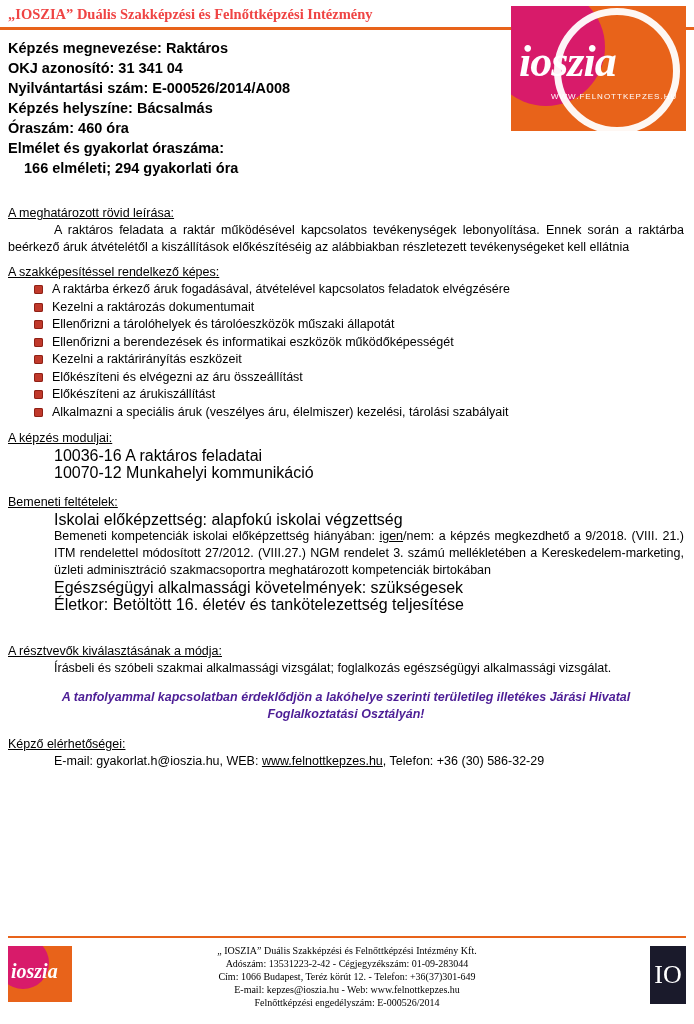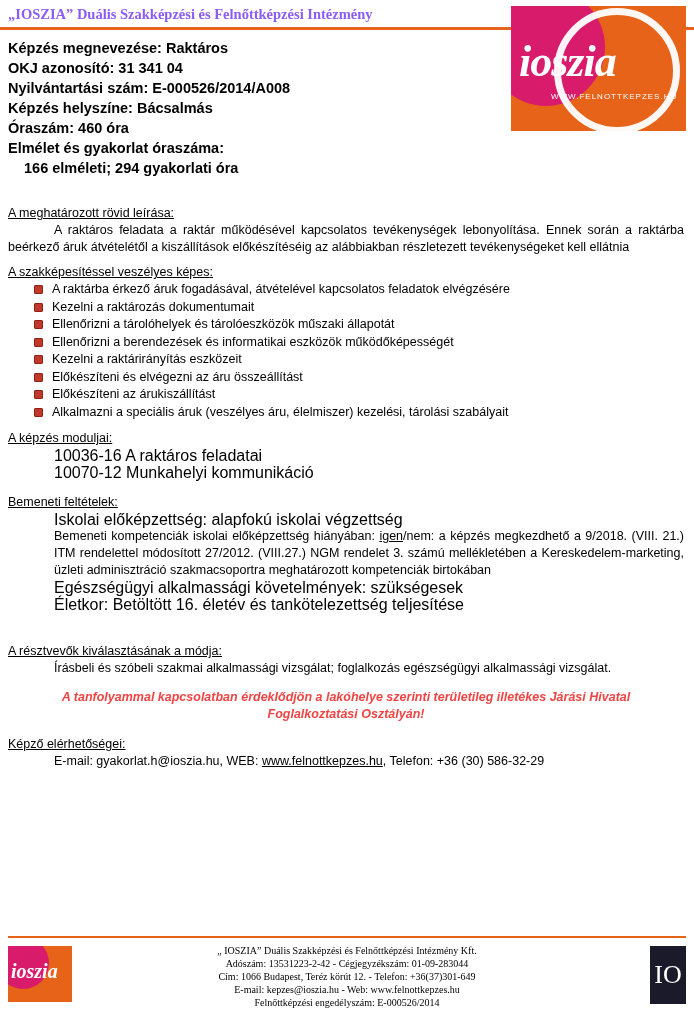--- a/index.html
+++ b/index.html
@@ -21,21 +21,21 @@
   .header {
     position: relative;
     height: 196px;
     padding: 0;
   }
   .header-title {
     font-family: "Liberation Serif", serif;
     font-size: 14.5px;
     font-weight: bold;
     padding: 6px 0 4px 8px;
-    color: #8b5cf6;
+    color: #ef4444;
   }
   .header-rule {
     height: 3px;
     background: #e8631a;
     margin: 0 0 0 0;
     width: 100%;
   }
   .header-fields {
     padding: 8px 0 0 8px;
     width: 480px;
@@ -136,21 +136,21 @@
     line-height: 17px;
   }
   .ind-block {
     padding-left: 46px;
     font-size: 12.5px;
     line-height: 17px;
     text-align: justify;
   }
   .u { text-decoration: underline; }
   .note {
-    color: #ef4444;
+    color: #4c1d95;
     font-weight: bold;
     font-style: italic;
     font-size: 12.5px;
     text-align: center;
     line-height: 17px;
     margin: 12px 18px 0 18px;
   }
   .contact-line {
     padding-left: 46px;
     font-size: 12.5px;
@@ -238,21 +238,21 @@
     <div class="field-line">Elmélet és gyakorlat óraszáma:</div>
     <div class="field-line indent">166 elméleti; 294 gyakorlati óra</div>
   </div>
 </div>
 
 <div class="content">
 
   <div class="sec-head">A meghatározott rövid leírása:</div>
   <div class="para first-indent">A raktáros feladata a raktár működésével kapcsolatos tevékenységek lebonyolítása. Ennek során a raktárba beérkező áruk átvételétől a kiszállítások előkészítéséig az alábbiakban részletezett tevékenységeket kell ellátnia</div>
 
-  <div class="sec-head"><span>A szakképesítéssel veszélyes képes</span><span>:</span></div>
+  <div class="sec-head"><span>A szakképesítéssel rendelkező képes</span><span>:</span></div>
   <ul class="bullets">
     <li><span>A raktárba érkező áruk fogadásával, átvételével kapcsolatos feladatok elvégzésére</span></li>
     <li><span>Kezelni a raktározás dokumentumait</span></li>
     <li><span>Ellenőrizni a tárolóhelyek és tárolóeszközök műszaki állapotát</span></li>
     <li><span>Ellenőrizni a berendezések és informatikai eszközök működőképességét</span></li>
     <li><span>Kezelni a raktárirányítás eszközeit</span></li>
     <li><span>Előkészíteni és elvégezni az áru összeállítást</span></li>
     <li><span>Előkészíteni az árukiszállítást</span></li>
     <li><span>Alkalmazni a speciális áruk (veszélyes áru, élelmiszer) kezelési, tárolási szabályait</span></li>
   </ul>

